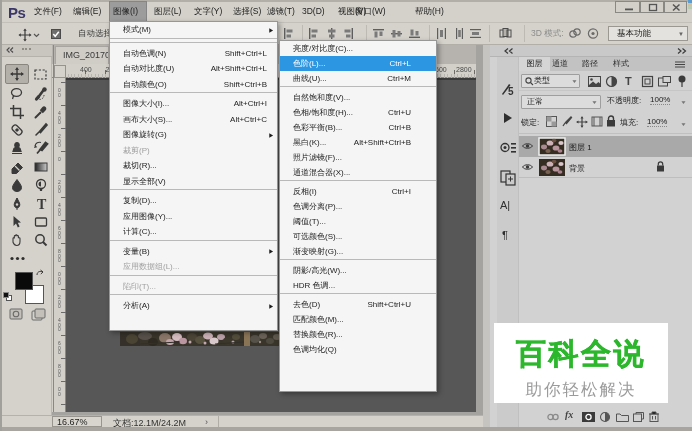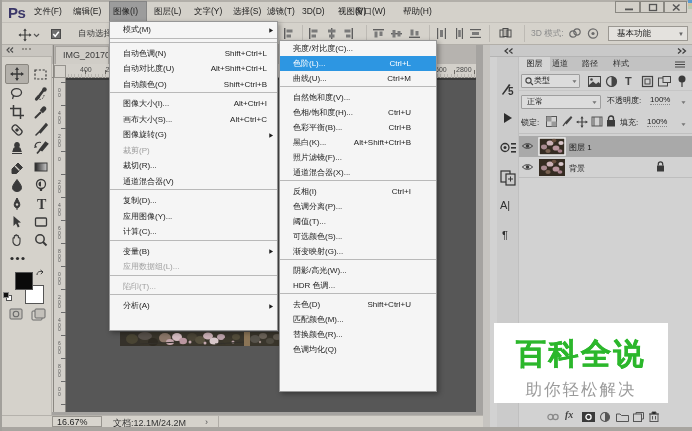--- a/index.html
+++ b/index.html
@@ -66,21 +66,21 @@
 <span class="mitem" style="left:34px">文件(F)</span>
 <span class="mitem" style="left:73px">编辑(E)</span>
 <span class="mitem" style="left:113px">图像(I)</span>
 <span class="mitem" style="left:154px">图层(L)</span>
 <span class="mitem" style="left:194px">文字(Y)</span>
 <span class="mitem" style="left:233px">选择(S)</span>
 <span class="mitem" style="left:267px">滤镜(T)</span>
 <span class="mitem" style="left:302px">3D(D)</span>
 <span class="mitem" style="left:338px">视图(V)</span>
 <span class="mitem" style="left:355px">窗口(W)</span>
-<span class="mitem" style="left:403px">帮助(H)</span>
+<span class="mitem" style="left:415px">帮助(H)</span>
 <div class="wbtn" style="left:615px;width:25px">
       <svg width="25" height="11" style="left:0;top:0">
         <rect x="9" y="6.5" width="8" height="1.8" fill="#555"></rect>
       </svg>
     </div>
 <div class="wbtn" style="left:640px;width:24px">
       <svg width="24" height="11" style="left:0;top:0">
         <rect x="8.5" y="2.5" width="7" height="6" fill="none" stroke="#555" stroke-width="1.3"></rect>
       </svg>
     </div>
@@ -677,21 +677,21 @@
 <div class="msep"></div>
 <div class="mi">自动色调(N)<span class="sc">Shift+Ctrl+L</span></div>
 <div class="mi">自动对比度(U)<span class="sc">Alt+Shift+Ctrl+L</span></div>
 <div class="mi">自动颜色(O)<span class="sc">Shift+Ctrl+B</span></div>
 <div class="msep"></div>
 <div class="mi">图像大小(I)...<span class="sc">Alt+Ctrl+I</span></div>
 <div class="mi">画布大小(S)...<span class="sc">Alt+Ctrl+C</span></div>
 <div class="mi">图像旋转(G)<span class="ar">▶</span></div>
 <div class="mi gray">裁剪(P)</div>
 <div class="mi">裁切(R)...</div>
-<div class="mi">通道混合器(V)</div>
+<div class="mi">显示全部(V)</div>
 <div class="msep"></div>
 <div class="mi">复制(D)...</div>
 <div class="mi">应用图像(Y)...</div>
 <div class="mi">计算(C)...</div>
 <div class="msep"></div>
 <div class="mi">变量(B)<span class="ar">▶</span></div>
 <div class="mi gray">应用数据组(L)...</div>
 <div class="msep"></div>
 <div class="mi gray">陷印(T)...</div>
 <div class="msep"></div>

